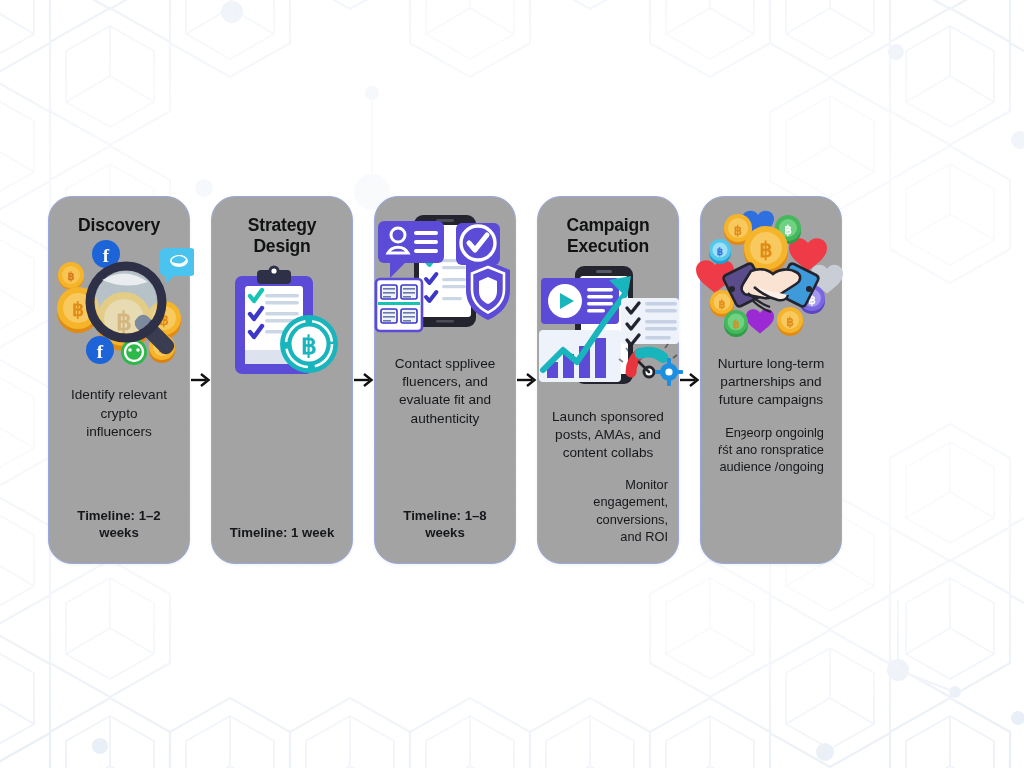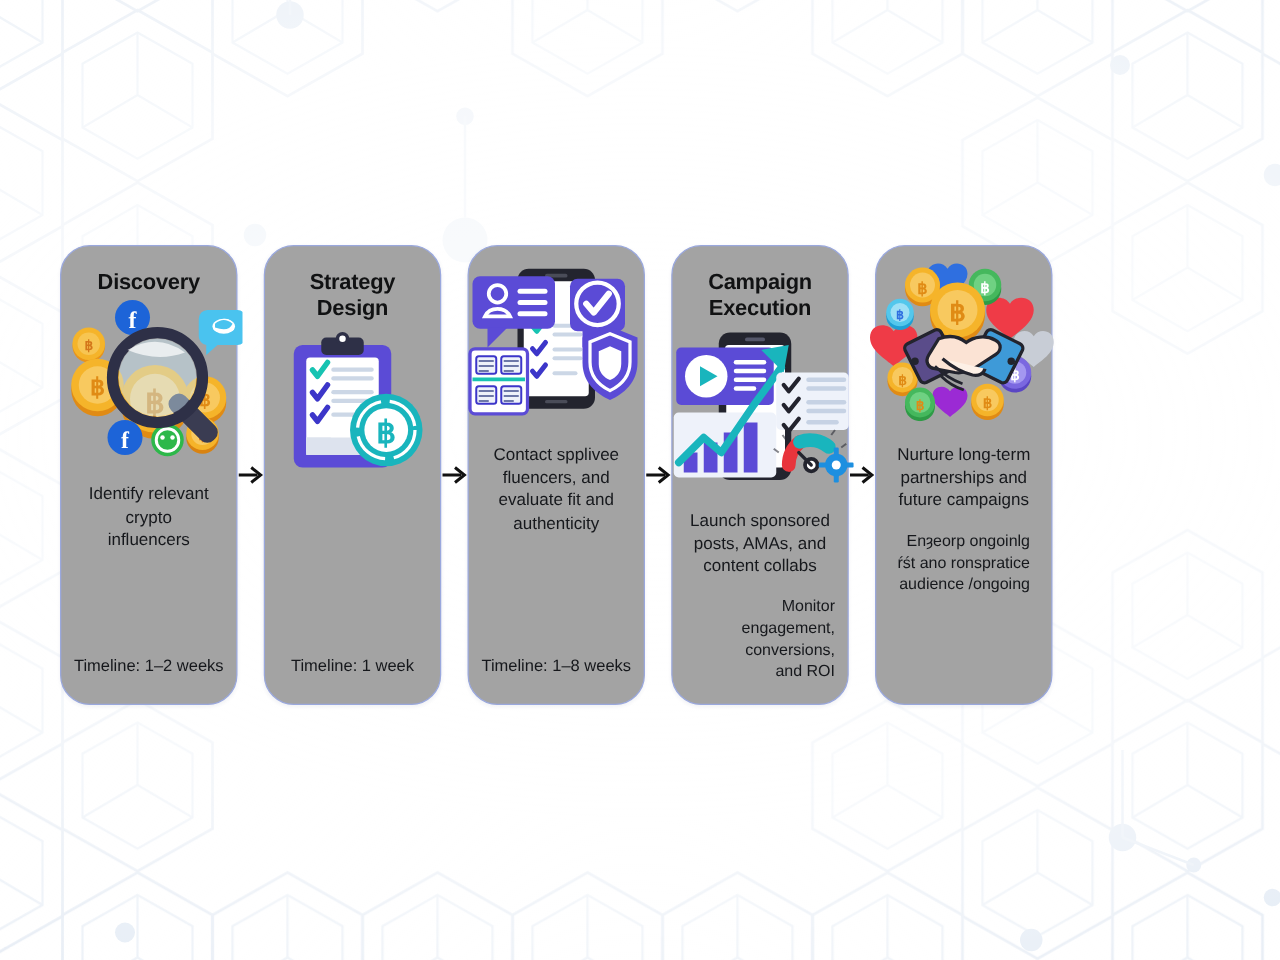--- a/index.html
+++ b/index.html
@@ -88,20 +88,21 @@
   }
   .card-timeline{
     font-size:13.2px;
     color:#15171b;
     text-align:center;
     line-height:1.3;
     margin-top:auto;
     margin-bottom:14px;
     padding:0 2px;
     white-space:pre-line;
+    font-weight:bold;
   }
   .blur-txt{ filter:blur(0.15px); }
 </style>
 </head>
 <body>
 
 <svg id="bg-pattern" viewBox="0 0 1024 768" xmlns="http://www.w3.org/2000/svg">
   <rect x="0" y="0" width="1024" height="768" fill="#ffffff"></rect>
   <defs>
     <g id="hexcell">

